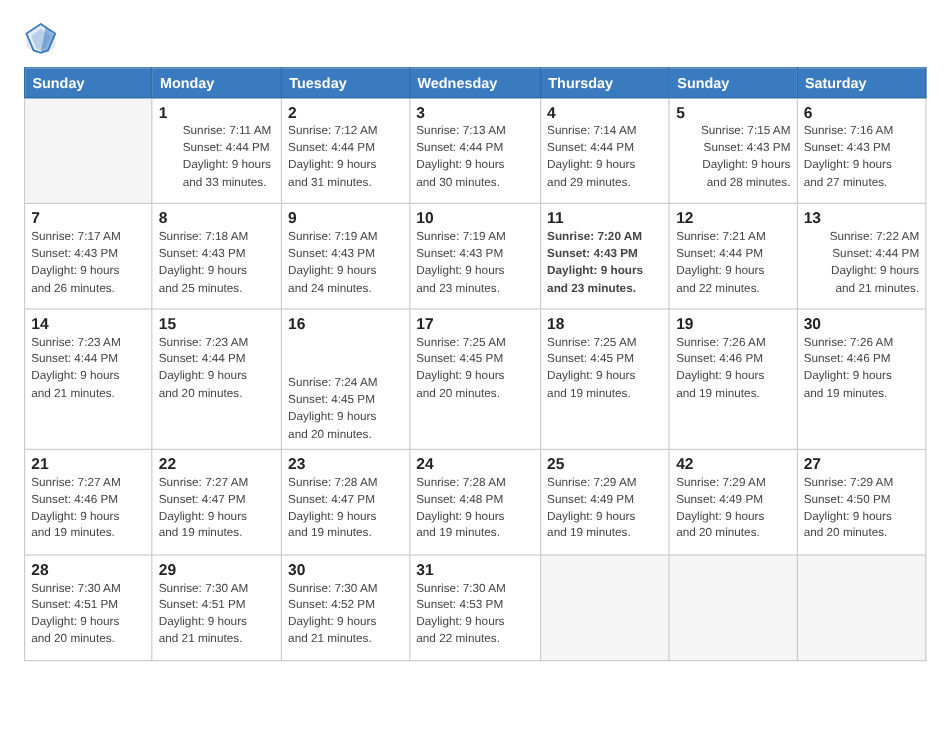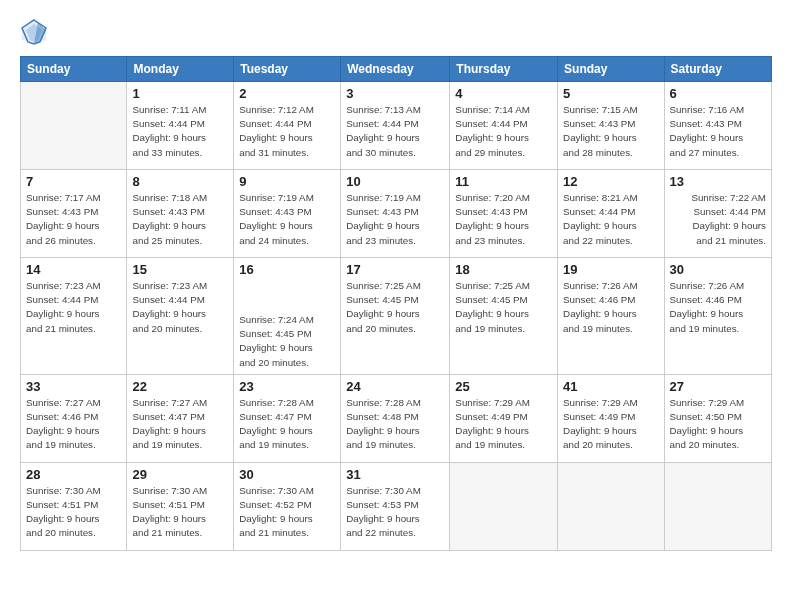--- a/index.html
+++ b/index.html
@@ -129,21 +129,21 @@
           <th>Thursday</th>
           <th>Sunday</th>
           <th>Saturday</th>
         </tr>
     </thead>
     <tbody id="calendar-body">
     <tr class="week-row">
           <td class="empty"></td>
           <td>
             <span class="day-num">1</span>
-            <div class="day-info" style="white-space: pre-line;">Sunrise: 7:11 AM
+            <div class="day-info" style="white-space: pre-line; margin-left: 20px;">Sunrise: 7:11 AM
 Sunset: 4:44 PM
 Daylight: 9 hours
 and 33 minutes.</div>
           </td>
           <td>
             <span class="day-num">2</span>
             <div class="day-info" style="white-space: pre-line;">Sunrise: 7:12 AM
 Sunset: 4:44 PM
 Daylight: 9 hours
 and 31 minutes.</div>
@@ -157,21 +157,21 @@
           </td>
           <td>
             <span class="day-num">4</span>
             <div class="day-info" style="white-space: pre-line;">Sunrise: 7:14 AM
 Sunset: 4:44 PM
 Daylight: 9 hours
 and 29 minutes.</div>
           </td>
           <td>
             <span class="day-num">5</span>
-            <div class="day-info" style="white-space: pre-line;">Sunrise: 7:15 AM
+            <div class="day-info" style="white-space: pre-line; text-align: right;">Sunrise: 7:15 AM
 Sunset: 4:43 PM
 Daylight: 9 hours
 and 28 minutes.</div>
           </td>
           <td>
             <span class="day-num">6</span>
             <div class="day-info" style="white-space: pre-line;">Sunrise: 7:16 AM
 Sunset: 4:43 PM
 Daylight: 9 hours
 and 27 minutes.</div>
@@ -201,28 +201,28 @@
           </td>
           <td>
             <span class="day-num">10</span>
             <div class="day-info" style="white-space: pre-line;">Sunrise: 7:19 AM
 Sunset: 4:43 PM
 Daylight: 9 hours
 and 23 minutes.</div>
           </td>
           <td>
             <span class="day-num">11</span>
-            <div class="day-info" style="white-space: pre-line;">Sunrise: 7:20 AM
+            <div class="day-info" style="white-space: pre-line; font-weight: bold;">Sunrise: 7:20 AM
 Sunset: 4:43 PM
 Daylight: 9 hours
 and 23 minutes.</div>
           </td>
           <td>
             <span class="day-num">12</span>
-            <div class="day-info" style="white-space: pre-line;">Sunrise: 8:21 AM
+            <div class="day-info" style="white-space: pre-line;">Sunrise: 7:21 AM
 Sunset: 4:44 PM
 Daylight: 9 hours
 and 22 minutes.</div>
           </td>
           <td>
             <span class="day-num">13</span>
             <div class="day-info" style="white-space: pre-line; text-align: right;">Sunrise: 7:22 AM
 Sunset: 4:44 PM
 Daylight: 9 hours
 and 21 minutes.</div>
@@ -274,21 +274,21 @@
           <td>
             <span class="day-num">30</span>
             <div class="day-info" style="white-space: pre-line;">Sunrise: 7:26 AM
 Sunset: 4:46 PM
 Daylight: 9 hours
 and 19 minutes.</div>
           </td>
         </tr>
         <tr class="week-row">
           <td>
-            <span class="day-num">33</span>
+            <span class="day-num">21</span>
             <div class="day-info" style="white-space: pre-line;">Sunrise: 7:27 AM
 Sunset: 4:46 PM
 Daylight: 9 hours
 and 19 minutes.</div>
           </td>
           <td>
             <span class="day-num">22</span>
             <div class="day-info" style="white-space: pre-line;">Sunrise: 7:27 AM
 Sunset: 4:47 PM
 Daylight: 9 hours
@@ -309,21 +309,21 @@
 and 19 minutes.</div>
           </td>
           <td>
             <span class="day-num">25</span>
             <div class="day-info" style="white-space: pre-line;">Sunrise: 7:29 AM
 Sunset: 4:49 PM
 Daylight: 9 hours
 and 19 minutes.</div>
           </td>
           <td>
-            <span class="day-num">41</span>
+            <span class="day-num">42</span>
             <div class="day-info" style="white-space: pre-line;">Sunrise: 7:29 AM
 Sunset: 4:49 PM
 Daylight: 9 hours
 and 20 minutes.</div>
           </td>
           <td>
             <span class="day-num">27</span>
             <div class="day-info" style="white-space: pre-line;">Sunrise: 7:29 AM
 Sunset: 4:50 PM
 Daylight: 9 hours

